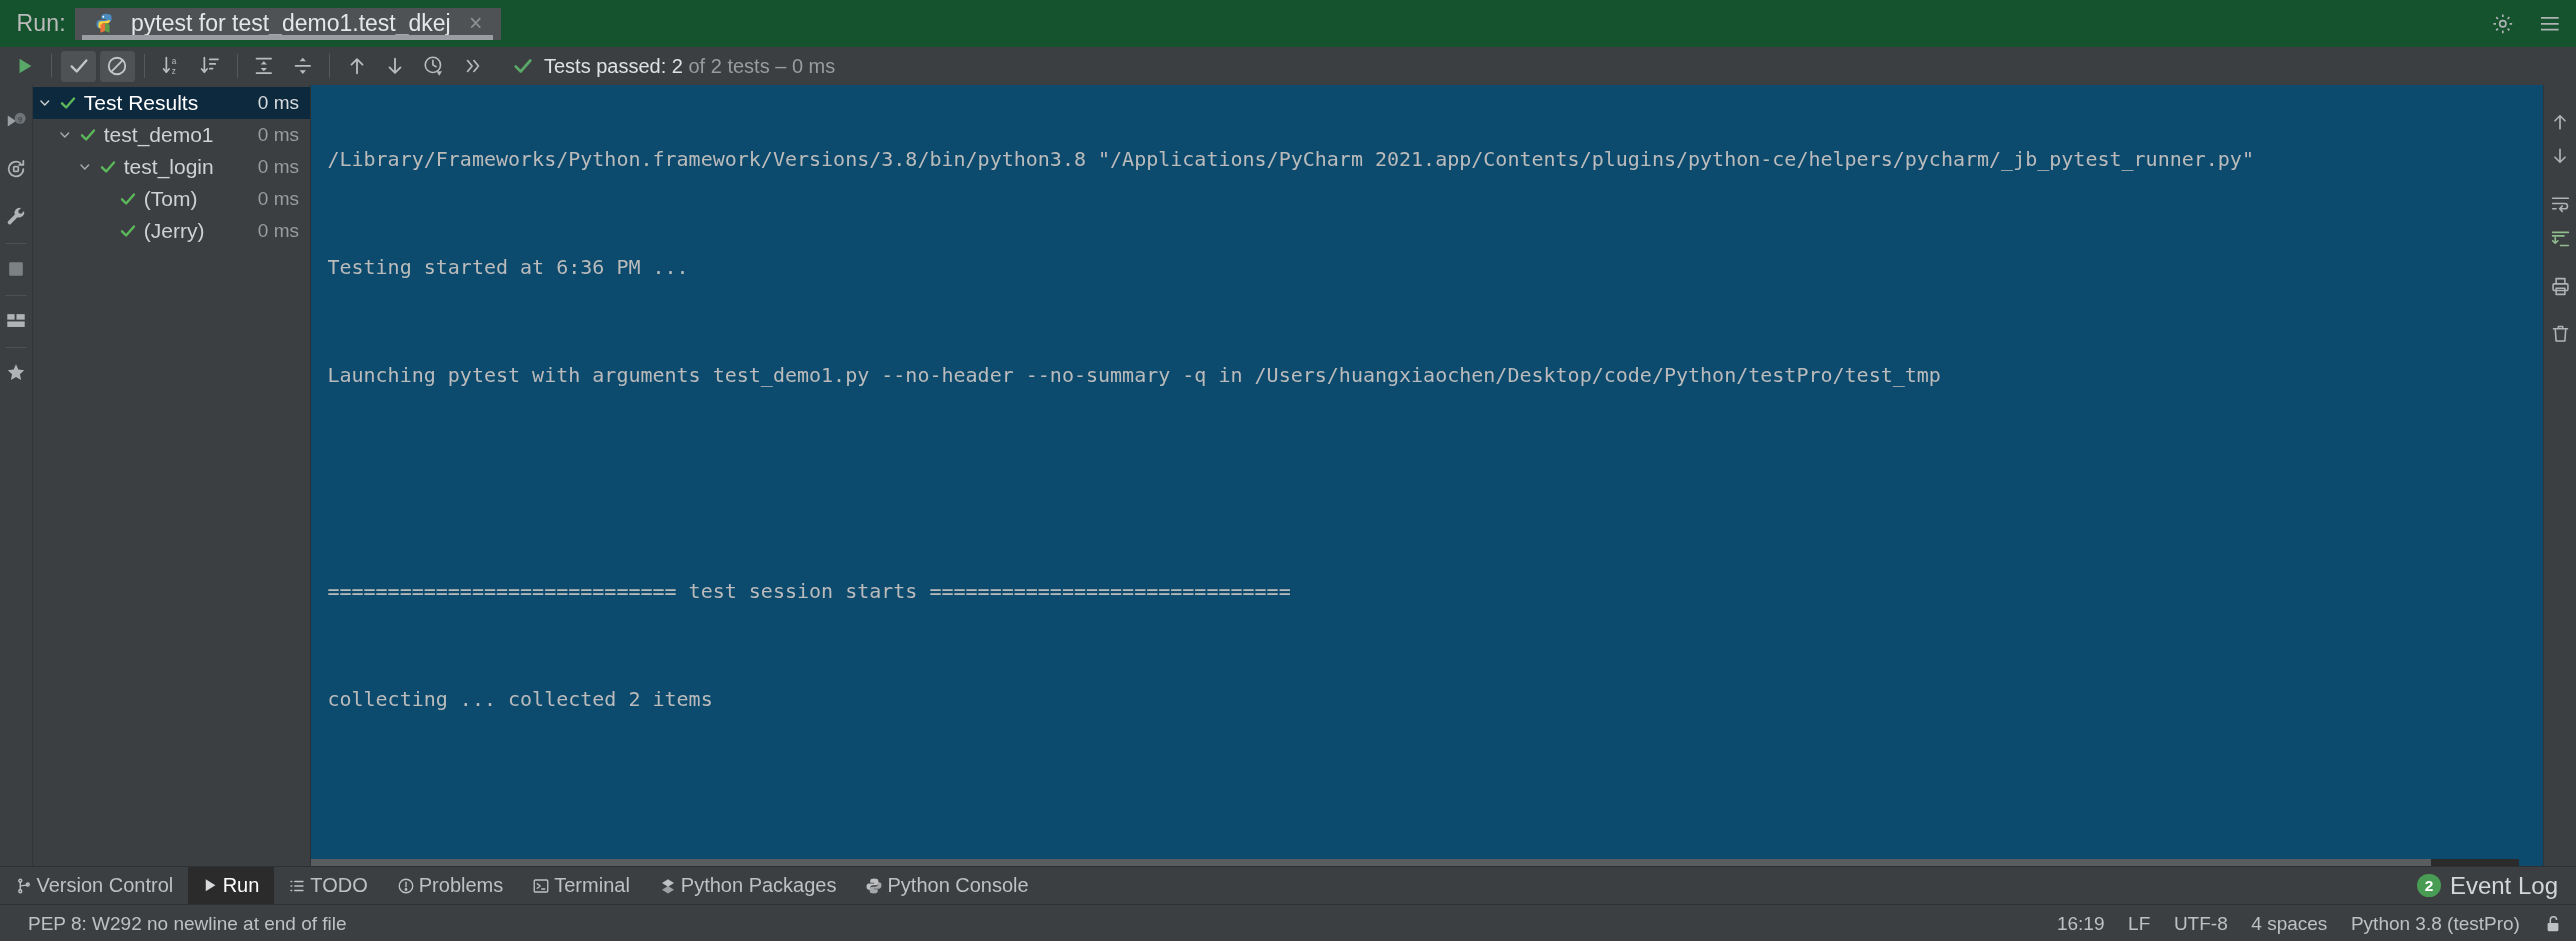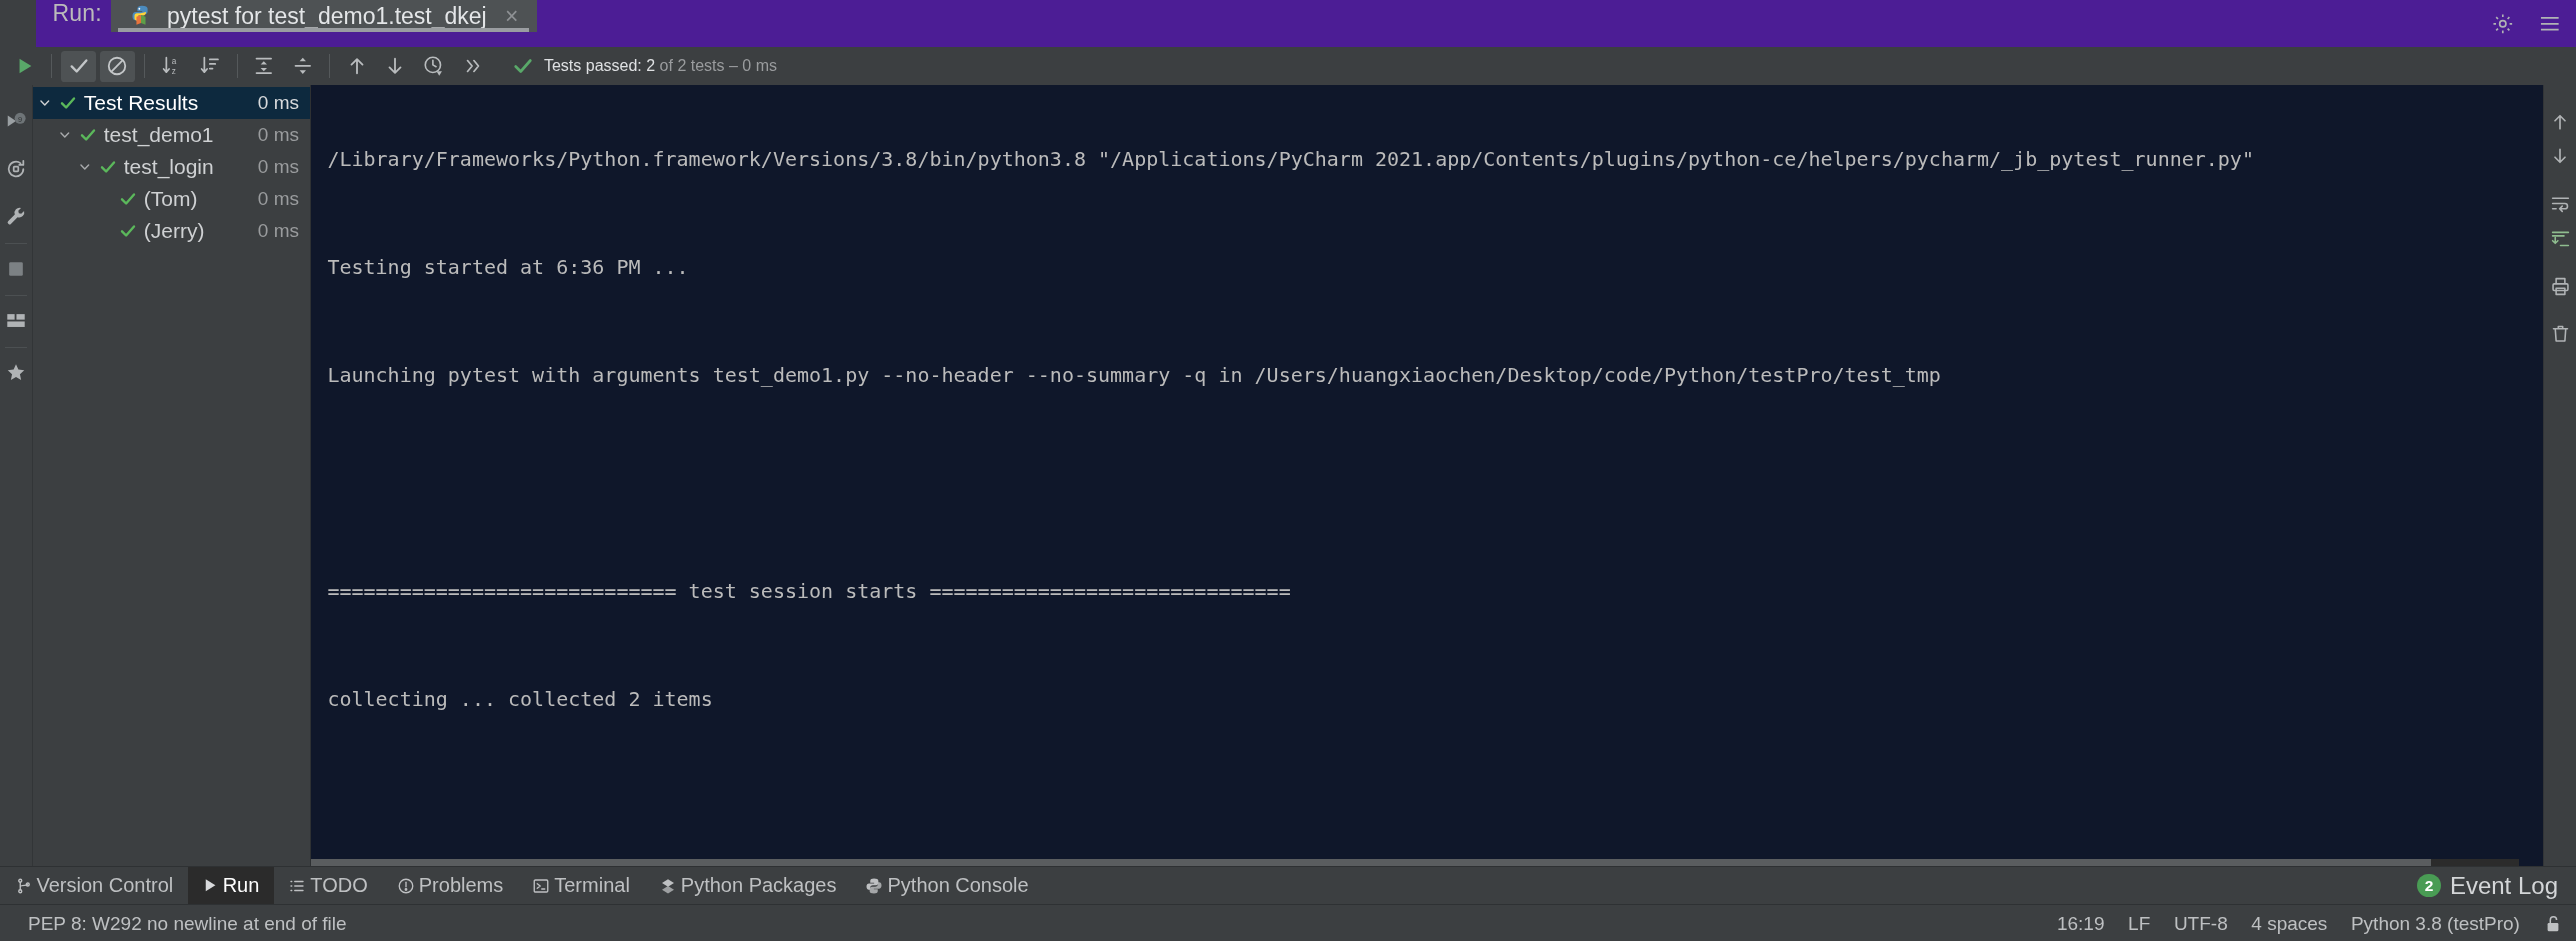--- a/index.html
+++ b/index.html
@@ -7,24 +7,23 @@
     width: 2576px; height: 942px;
     background: #3c3f41;
     font-family: "Liberation Sans", sans-serif;
     overflow: hidden;
   }
   .app { position: relative; width: 2576px; height: 942px; background: #3c3f41; display: flex; flex-direction: column; }
 
   
   .titlebar {
     height: 47px; min-height: 47px;
-    background: #4c1d95;
-    display: flex; 
+    background: #14532d;
+    display: flex; align-items: center;
     position: relative;
-    margin-left: 36px;
   }
   .run-label {
     color: #bbbbbb; font-size: 23px; padding-left: 16.4px; padding-right: 9px;
     letter-spacing: 0.2px;
   }
   .run-tab {
     display: flex; align-items: center; gap: 12.7px;
     height: 32px; padding: 0 12.7px 0 20px;
     background: #4e5254;
     position: relative;
@@ -48,21 +47,21 @@
   }
   .tbtn {
     width: 35px; height: 31px; display: flex; align-items: center; justify-content: center;
     border-radius: 3.6px; margin: 0 1.8px;
   }
   .tbtn.on { background: #4e5254; }
   .tsep { width: 0.9px; height: 23.6px; background: #55595b; margin: 0 7.3px; }
   .status-wrap {
     display: flex; align-items: center; gap: 10px; padding-left: 20px;
   }
-  .status-text { font-size: 16px; white-space: nowrap; }
+  .status-text { font-size: 20px; white-space: nowrap; }
   .status-text .s1 { color: #dfe1e3; }
   .status-text .s2 { color: #9a9c9e; }
 
   
   .body { flex: 1; display: flex; min-height: 0; }
   .left-rail {
     width: 33px; min-width: 33px; background: #3c3f41;
     display: flex; flex-direction: column; align-items: center;
     padding-top: 20px; gap: 0;
     border-right: 0.9px solid #323537;
@@ -82,21 +81,21 @@
     font-size: 21px; color: #cfd1d3; padding-right: 11px;
   }
   .tree-row.sel { background: #0d293e; color: #ffffff; }
   .tree-row .chev { width: 23.6px; display:flex; align-items:center; justify-content:center; color: #a9abad; font-size: 13.6px; }
   .tree-row .chev.empty { visibility: hidden; }
   .tree-row .chk { width: 23.6px; display: flex; align-items: center; justify-content: center; }
   .tree-row .tlabel { margin-left: 3.6px; white-space: nowrap; }
   .tree-row .ttime { margin-left: auto; font-size: 19px; color: #9a9c9e; }
   .tree-row.sel .ttime { color: #d8dadc; }
 
-  .console-wrap { flex: 1; min-width: 0; background: #0f172a; position: relative; overflow: hidden; }
+  .console-wrap { flex: 1; min-width: 0; background: #0c4a6e; position: relative; overflow: hidden; }
   .console {
     font-family: "DejaVu Sans Mono", "Liberation Mono", monospace;
     font-size: 20px; line-height: 36px; color: #bbbbbb;
     padding: 0 0 0 16.4px;
     white-space: pre; position: relative; top: -16.4px;
   }
   .console .cline { height: 36px; }
   .console-scroll-x {
     position: absolute; left: 0; right: 23.6px; bottom: 0; height: 7.3px; background: #2b2b2b;
   }

